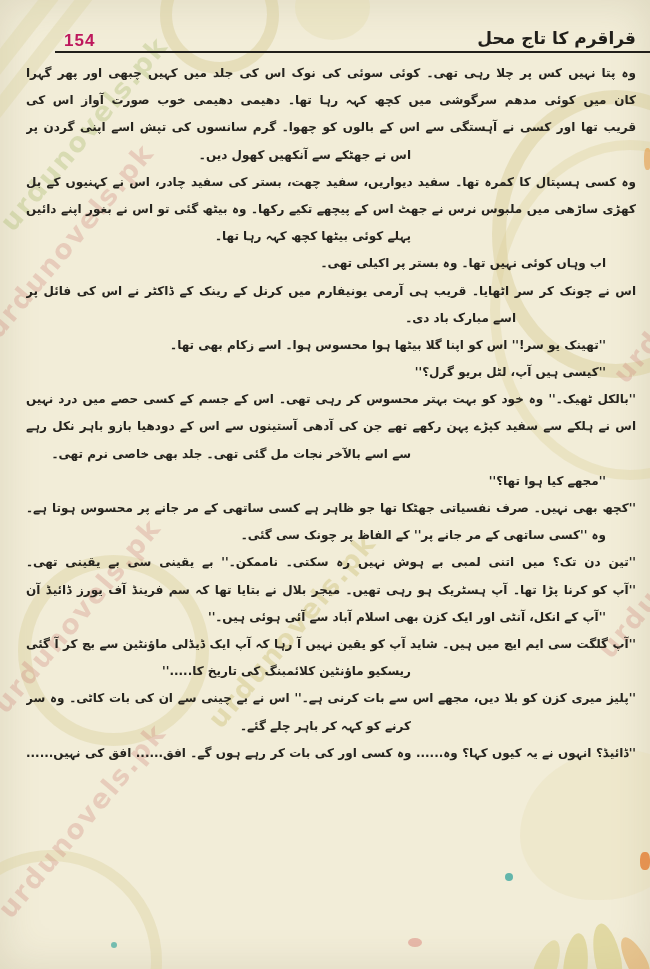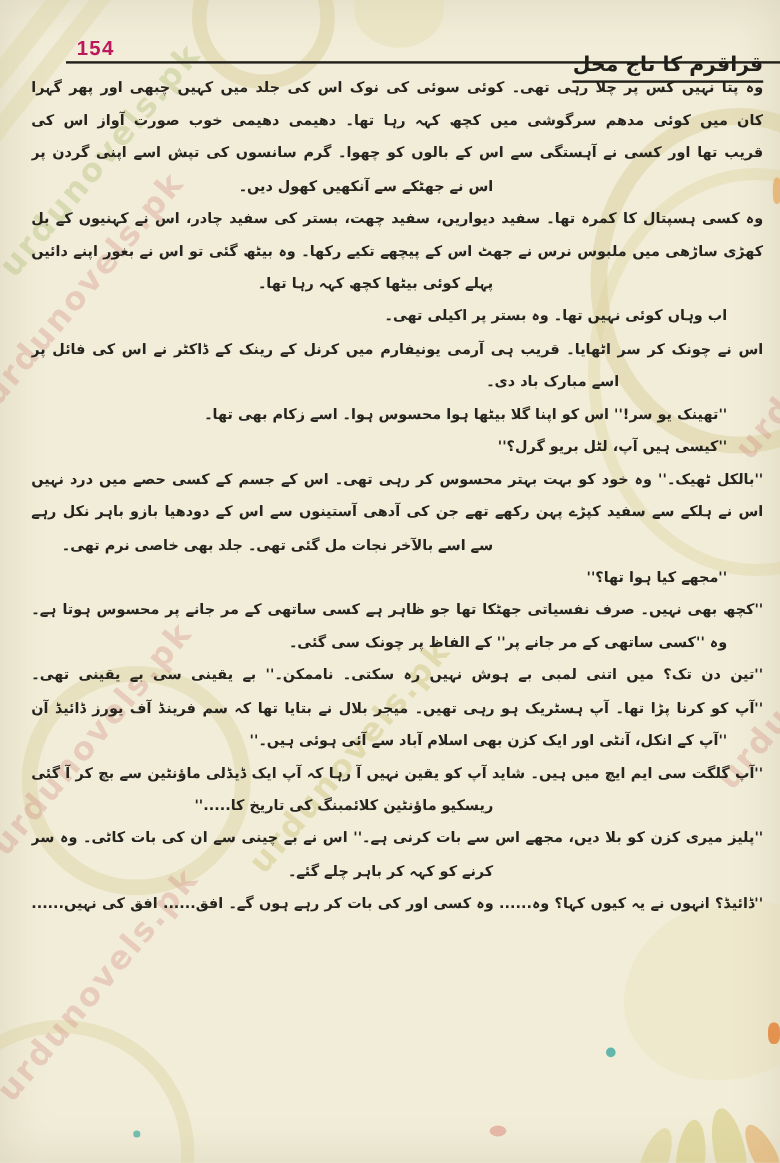--- a/index.html
+++ b/index.html
@@ -26,21 +26,21 @@
     letter-spacing:2px;
     transform:rotate(-50deg);
     pointer-events:none;
     white-space:nowrap;
   }
   .wm.pink{color:rgba(205,128,118,.30);}
   .wm.green{color:rgba(170,185,110,.35);}
   .wm.yellow{color:rgba(205,192,120,.42);}
   
   .hdr-title{
-    position:absolute;top:44px;right:14px;
+    position:absolute;top:28px;right:14px;
     direction:rtl;
     font-size:17px;font-weight:bold;color:#211f1a;
     border-bottom:2px solid #211f1a;
     padding-bottom:3px;
   }
   .hdr-pagenum{
     position:absolute;top:31px;left:64px;
     font-family:"Liberation Sans","DejaVu Sans",sans-serif;
     font-weight:bold;font-size:17px;color:#be185d;
     letter-spacing:1px;

